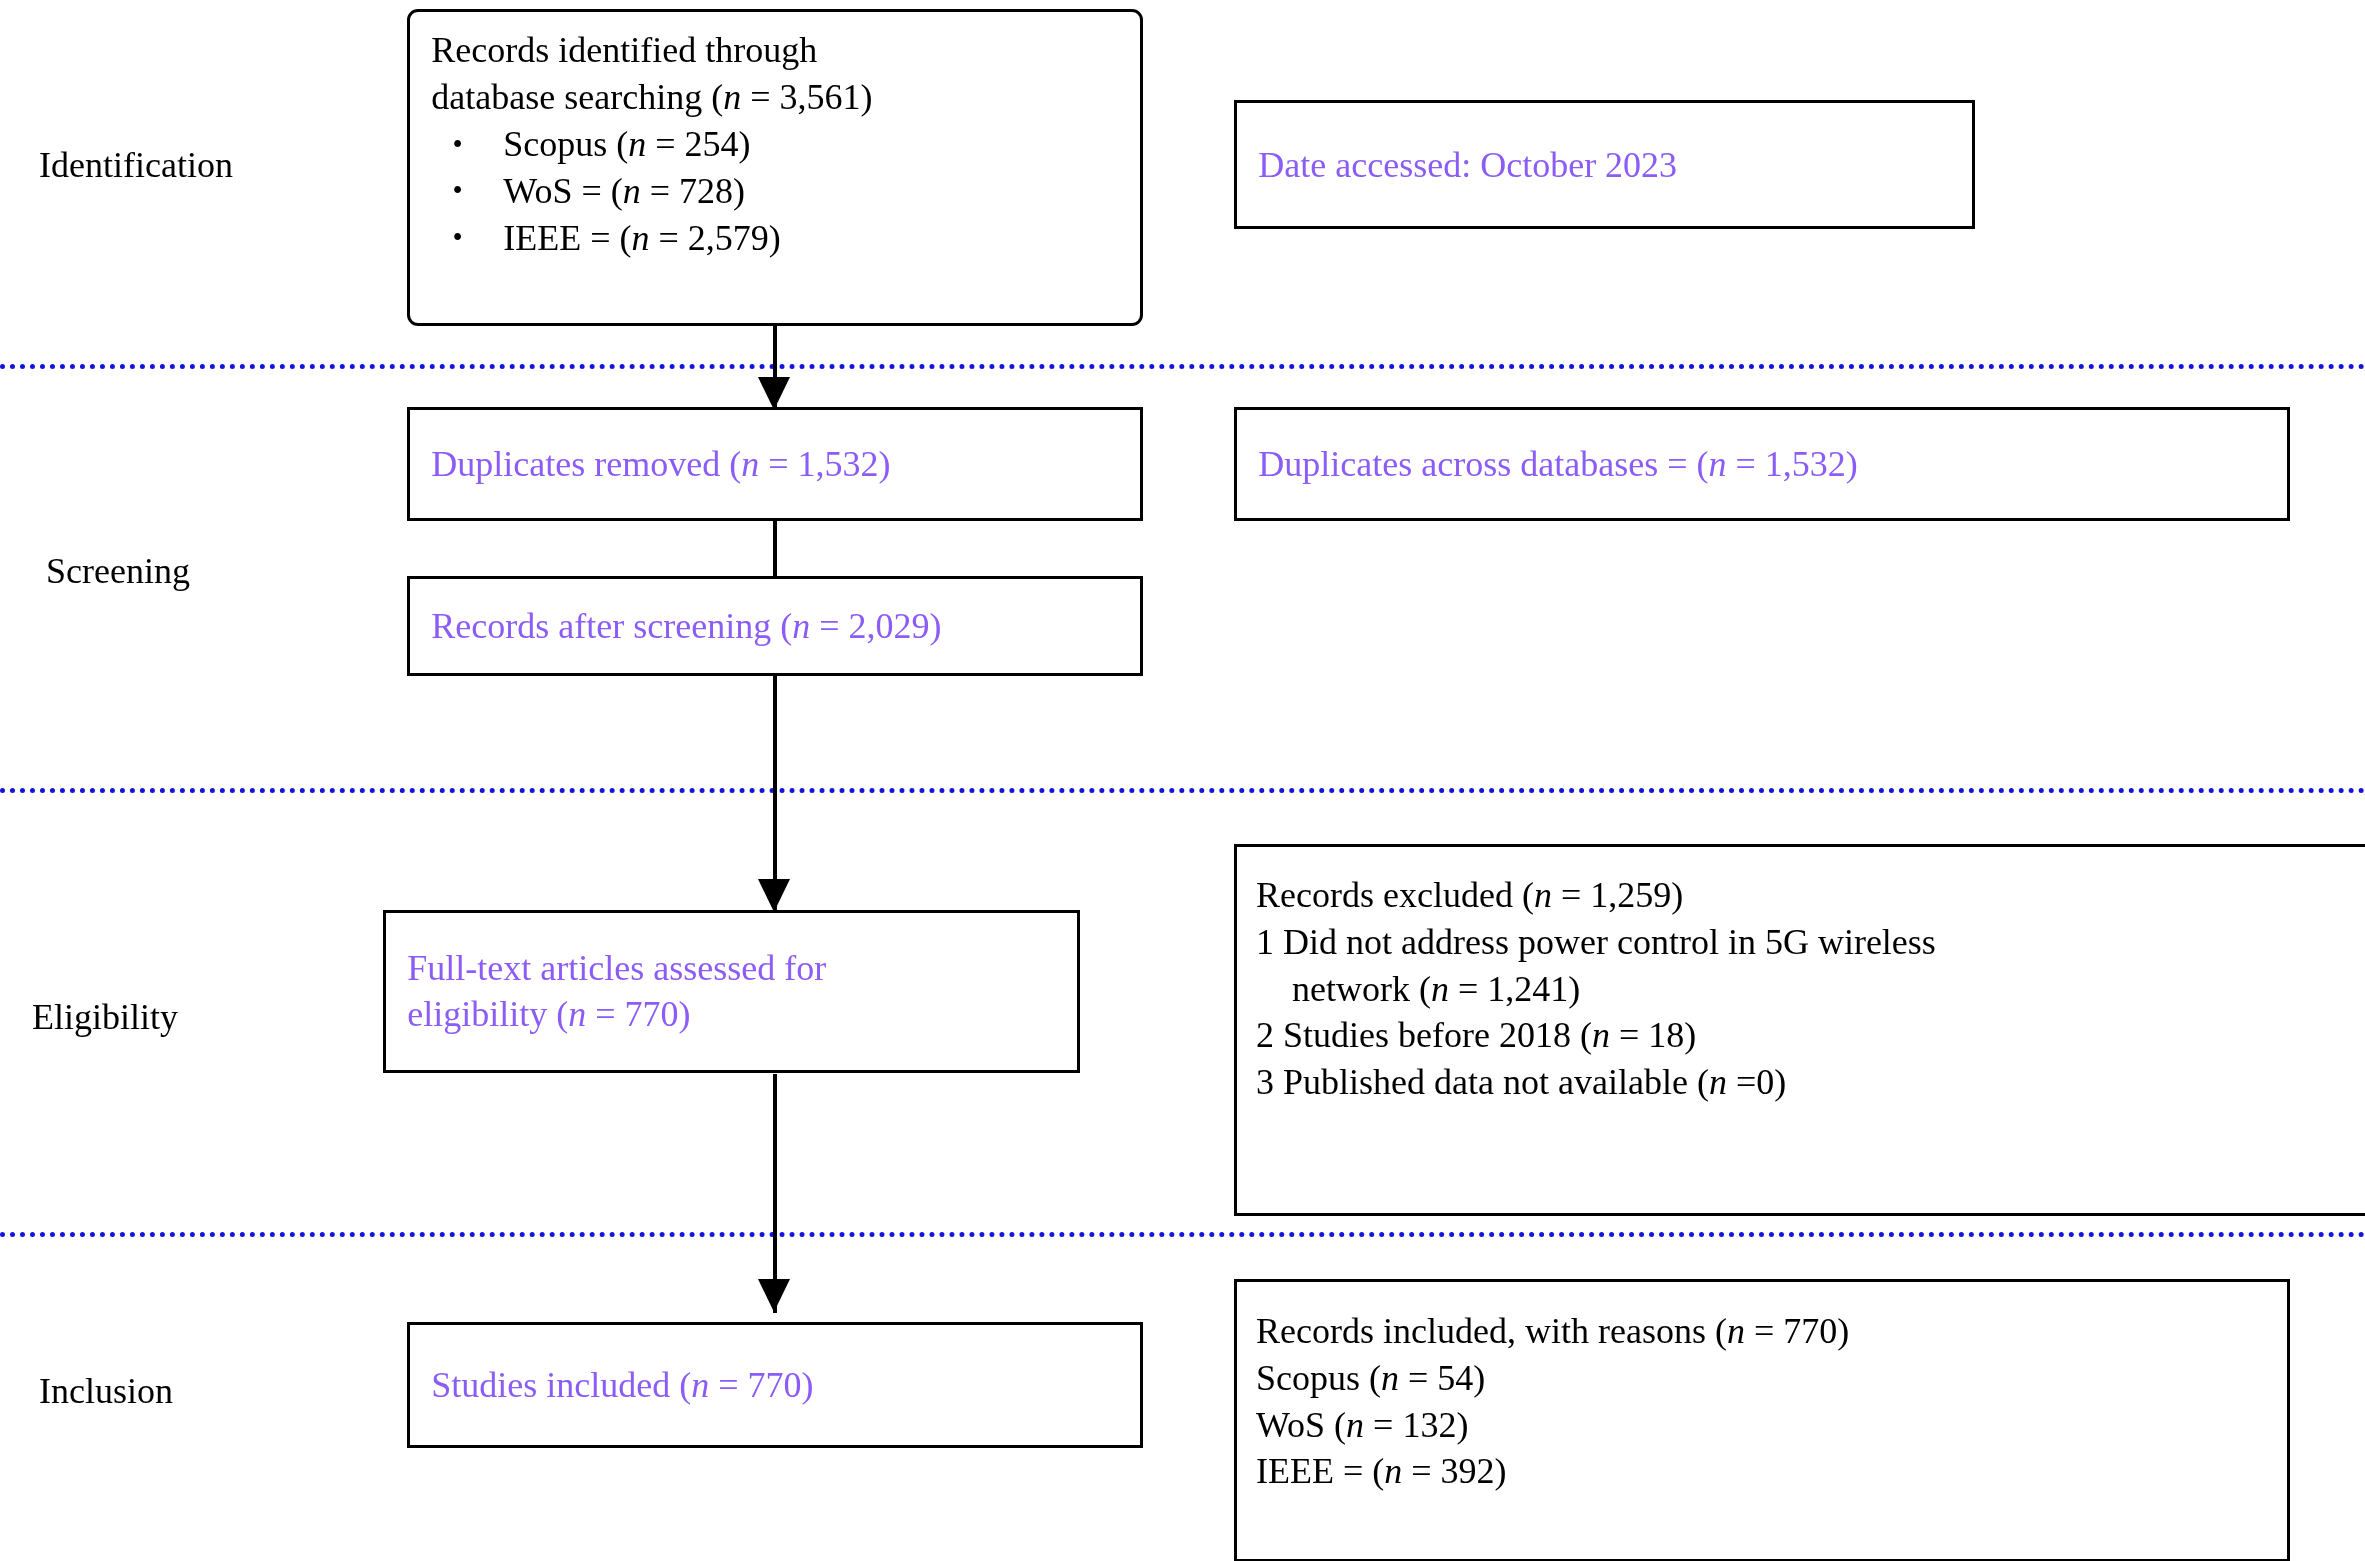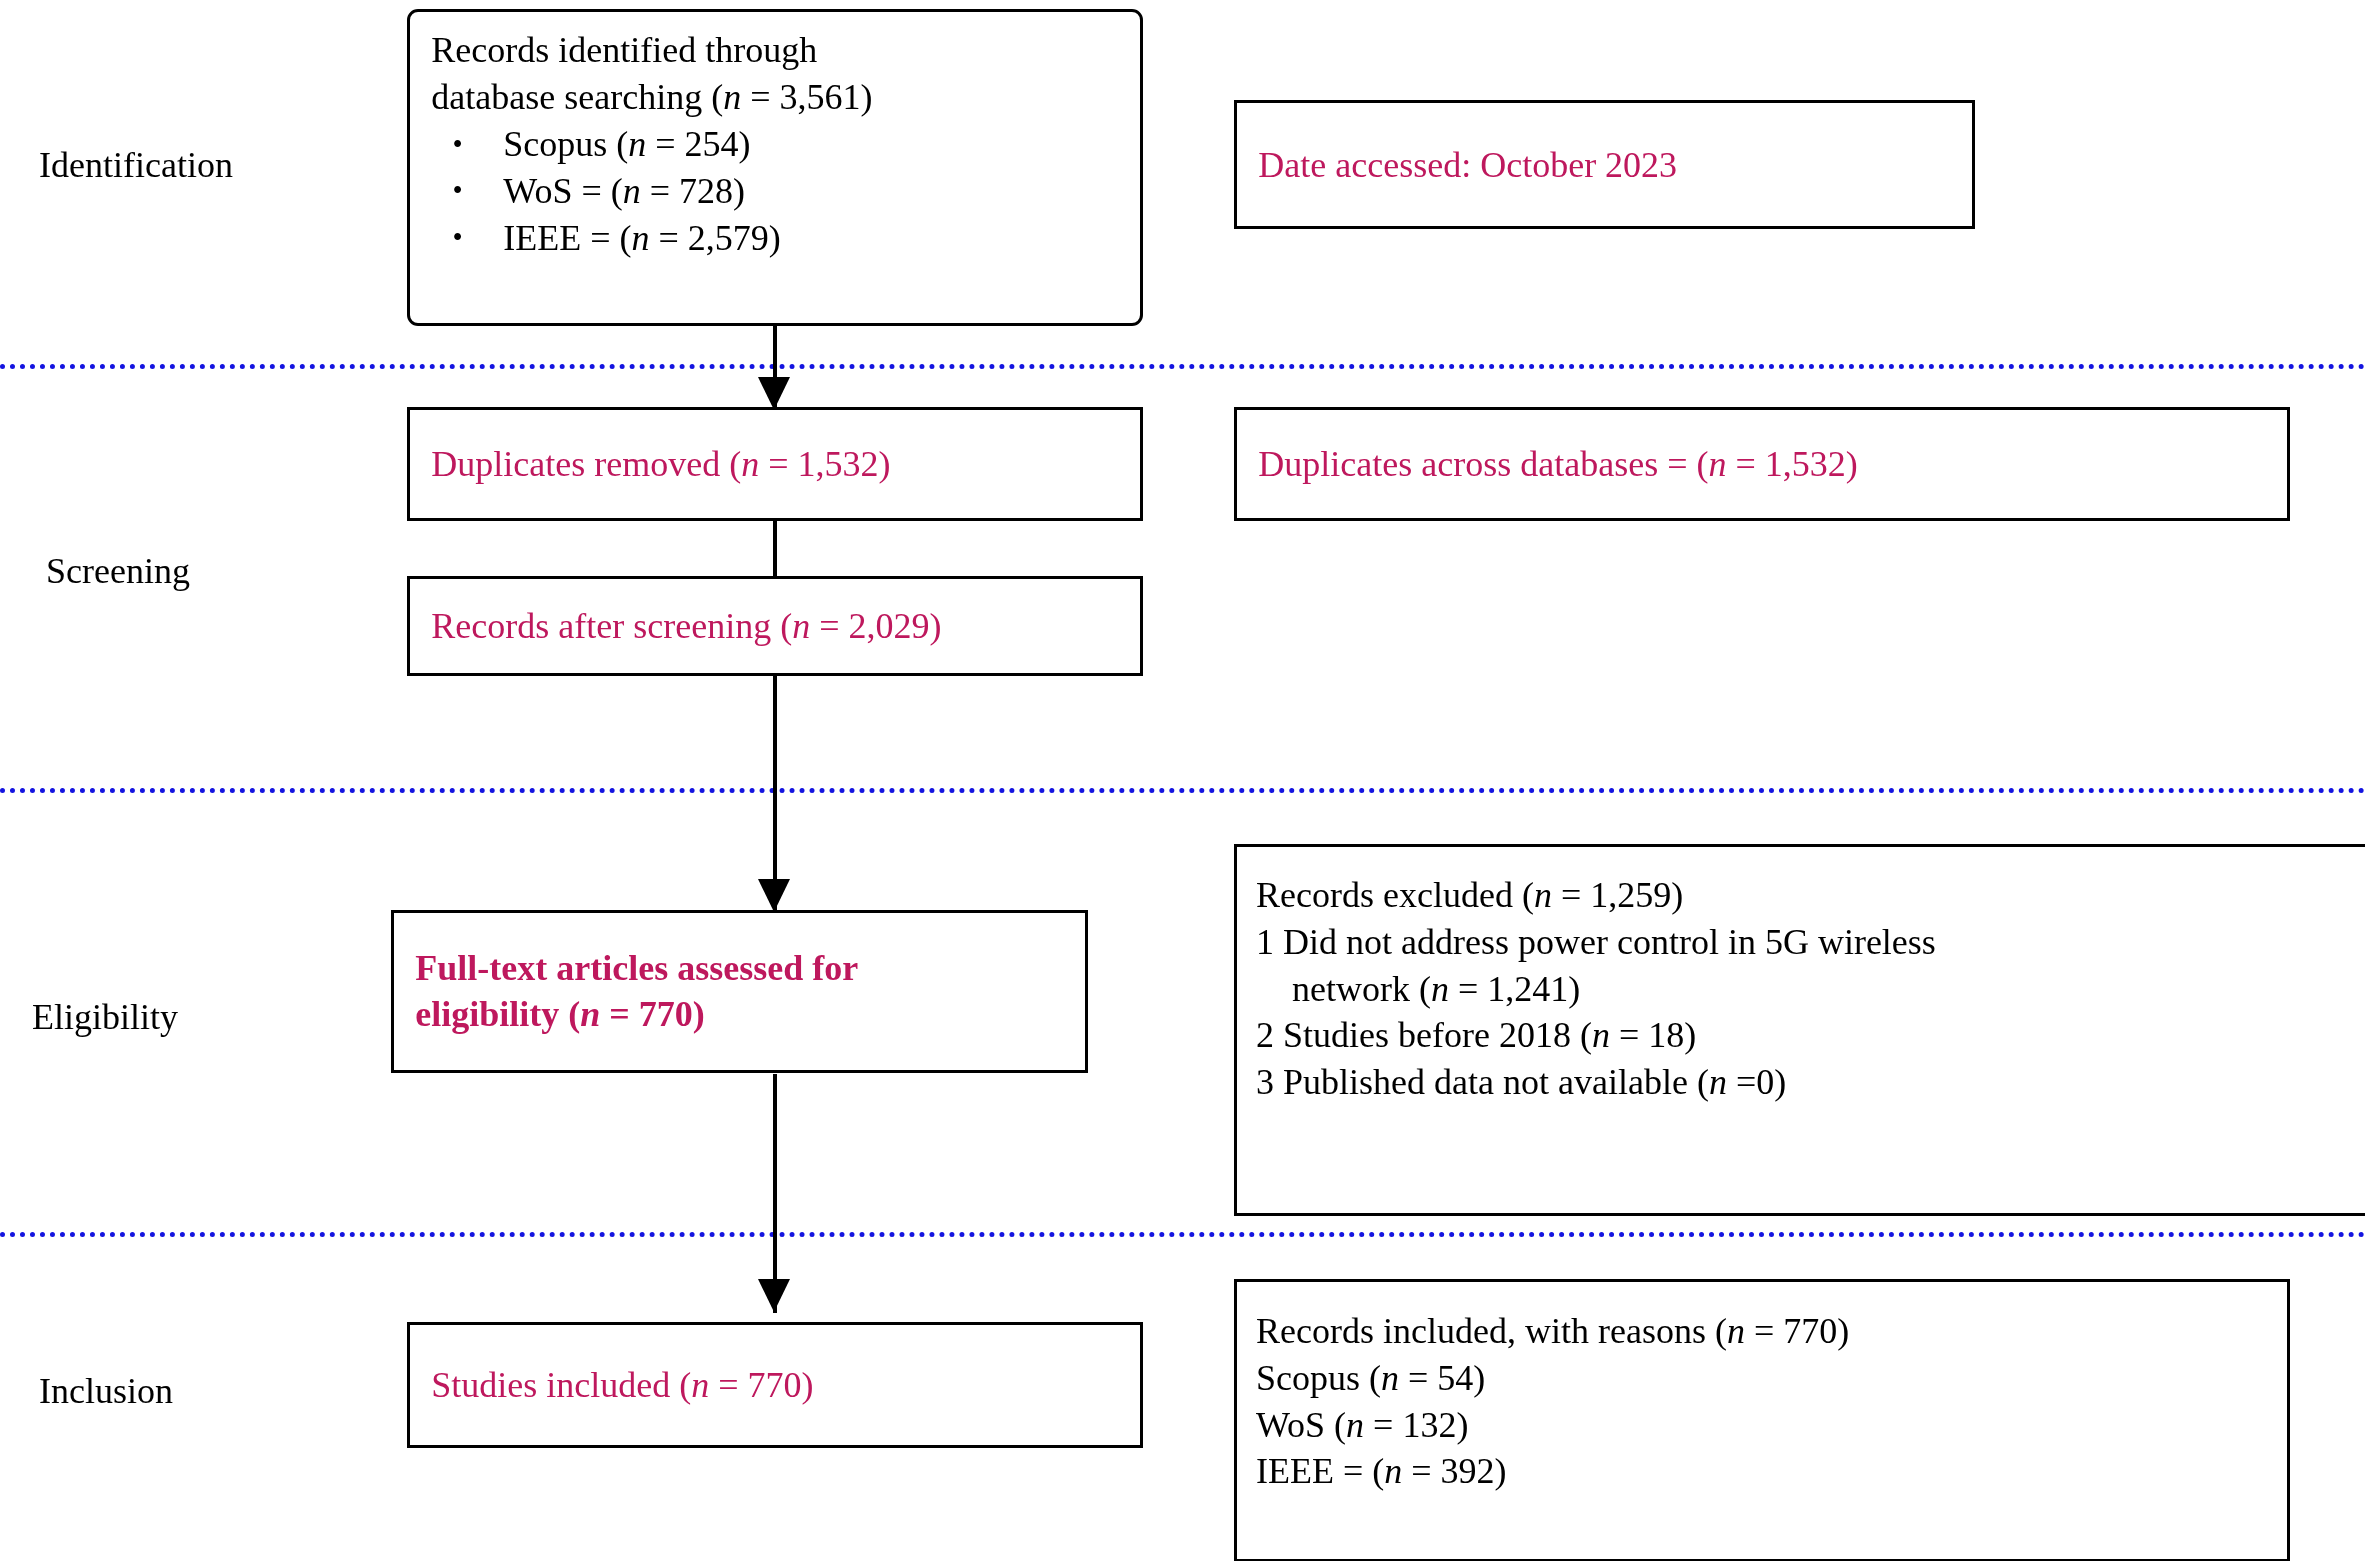--- a/index.html
+++ b/index.html
@@ -5,21 +5,21 @@
   html,body{margin:0;padding:0;background:#ffffff;}
   body{width:2366px;height:1562px;position:relative;overflow:hidden;
        font-family:"Liberation Serif","DejaVu Serif",serif;color:#000;}
   .canvas{position:absolute;left:0;top:0;width:2366px;height:1562px;}
 
   
   .stage-label{position:absolute;font-size:36px;line-height:1.1;color:#000;white-space:nowrap;}
 
   
   .box{position:absolute;border:3.1px solid #000;background:#fff;box-sizing:border-box;}
-  .box-text{position:absolute;left:21.3px;right:11.3px;font-size:36px;line-height:1.30;color:#be185d;}
+  .box-text{position:absolute;left:21.3px;right:11.3px;font-size:36px;line-height:1.30;color:#8b5cf6;}
   .vcenter{top:50%;transform:translateY(-50%);}
 
   
   .blist{list-style:none;margin:0;padding:0;}
   .blist li{position:relative;padding-left:72px;line-height:1.30;}
   .blist li .bullet{position:absolute;left:21.3px;top:0.02em;font-size:29px;line-height:1.55;}
 
   
   .rline{display:block;}
   .rline.ind{padding-left:36px;}
@@ -86,21 +86,21 @@
 
   <div class="box" style="left:407px;top:576px;width:736px;height:100px;">
     <div class="box-text vcenter"><span>Records after screening (</span><i class="n">n</i><span> = 2,029)</span></div>
   </div>
 
   <div class="vline" style="left:773px;top:521px;height:55px;"></div>
 
   <div class="vline" style="left:773px;top:677px;height:245px;"></div>
   <div class="arrow" style="left:758px;top:879px;"></div>
 
-  <div class="box" style="left:391px;top:910px;width:697px;height:163px;font-weight:bold;">
+  <div class="box" style="left:383px;top:910px;width:697px;height:163px;">
     <div class="box-text vcenter">
       <div>Full-text articles assessed for</div>
       <div><span>eligibility (</span><i class="n">n</i><span> = 770)</span></div>
     </div>
   </div>
 
   <div class="box" style="left:1234px;top:844px;width:1168px;height:372px;">
     <div style="position:absolute;left:19px;right:8.8px;top:25px;font-size:36px;line-height:1.30;">
       <div class="rline"><span>Records excluded (</span><i class="n">n</i><span> = 1,259)</span></div>
       <div class="rline"><span>1</span>&nbsp;<span>Did not address power control in 5G wireless</span></div>

